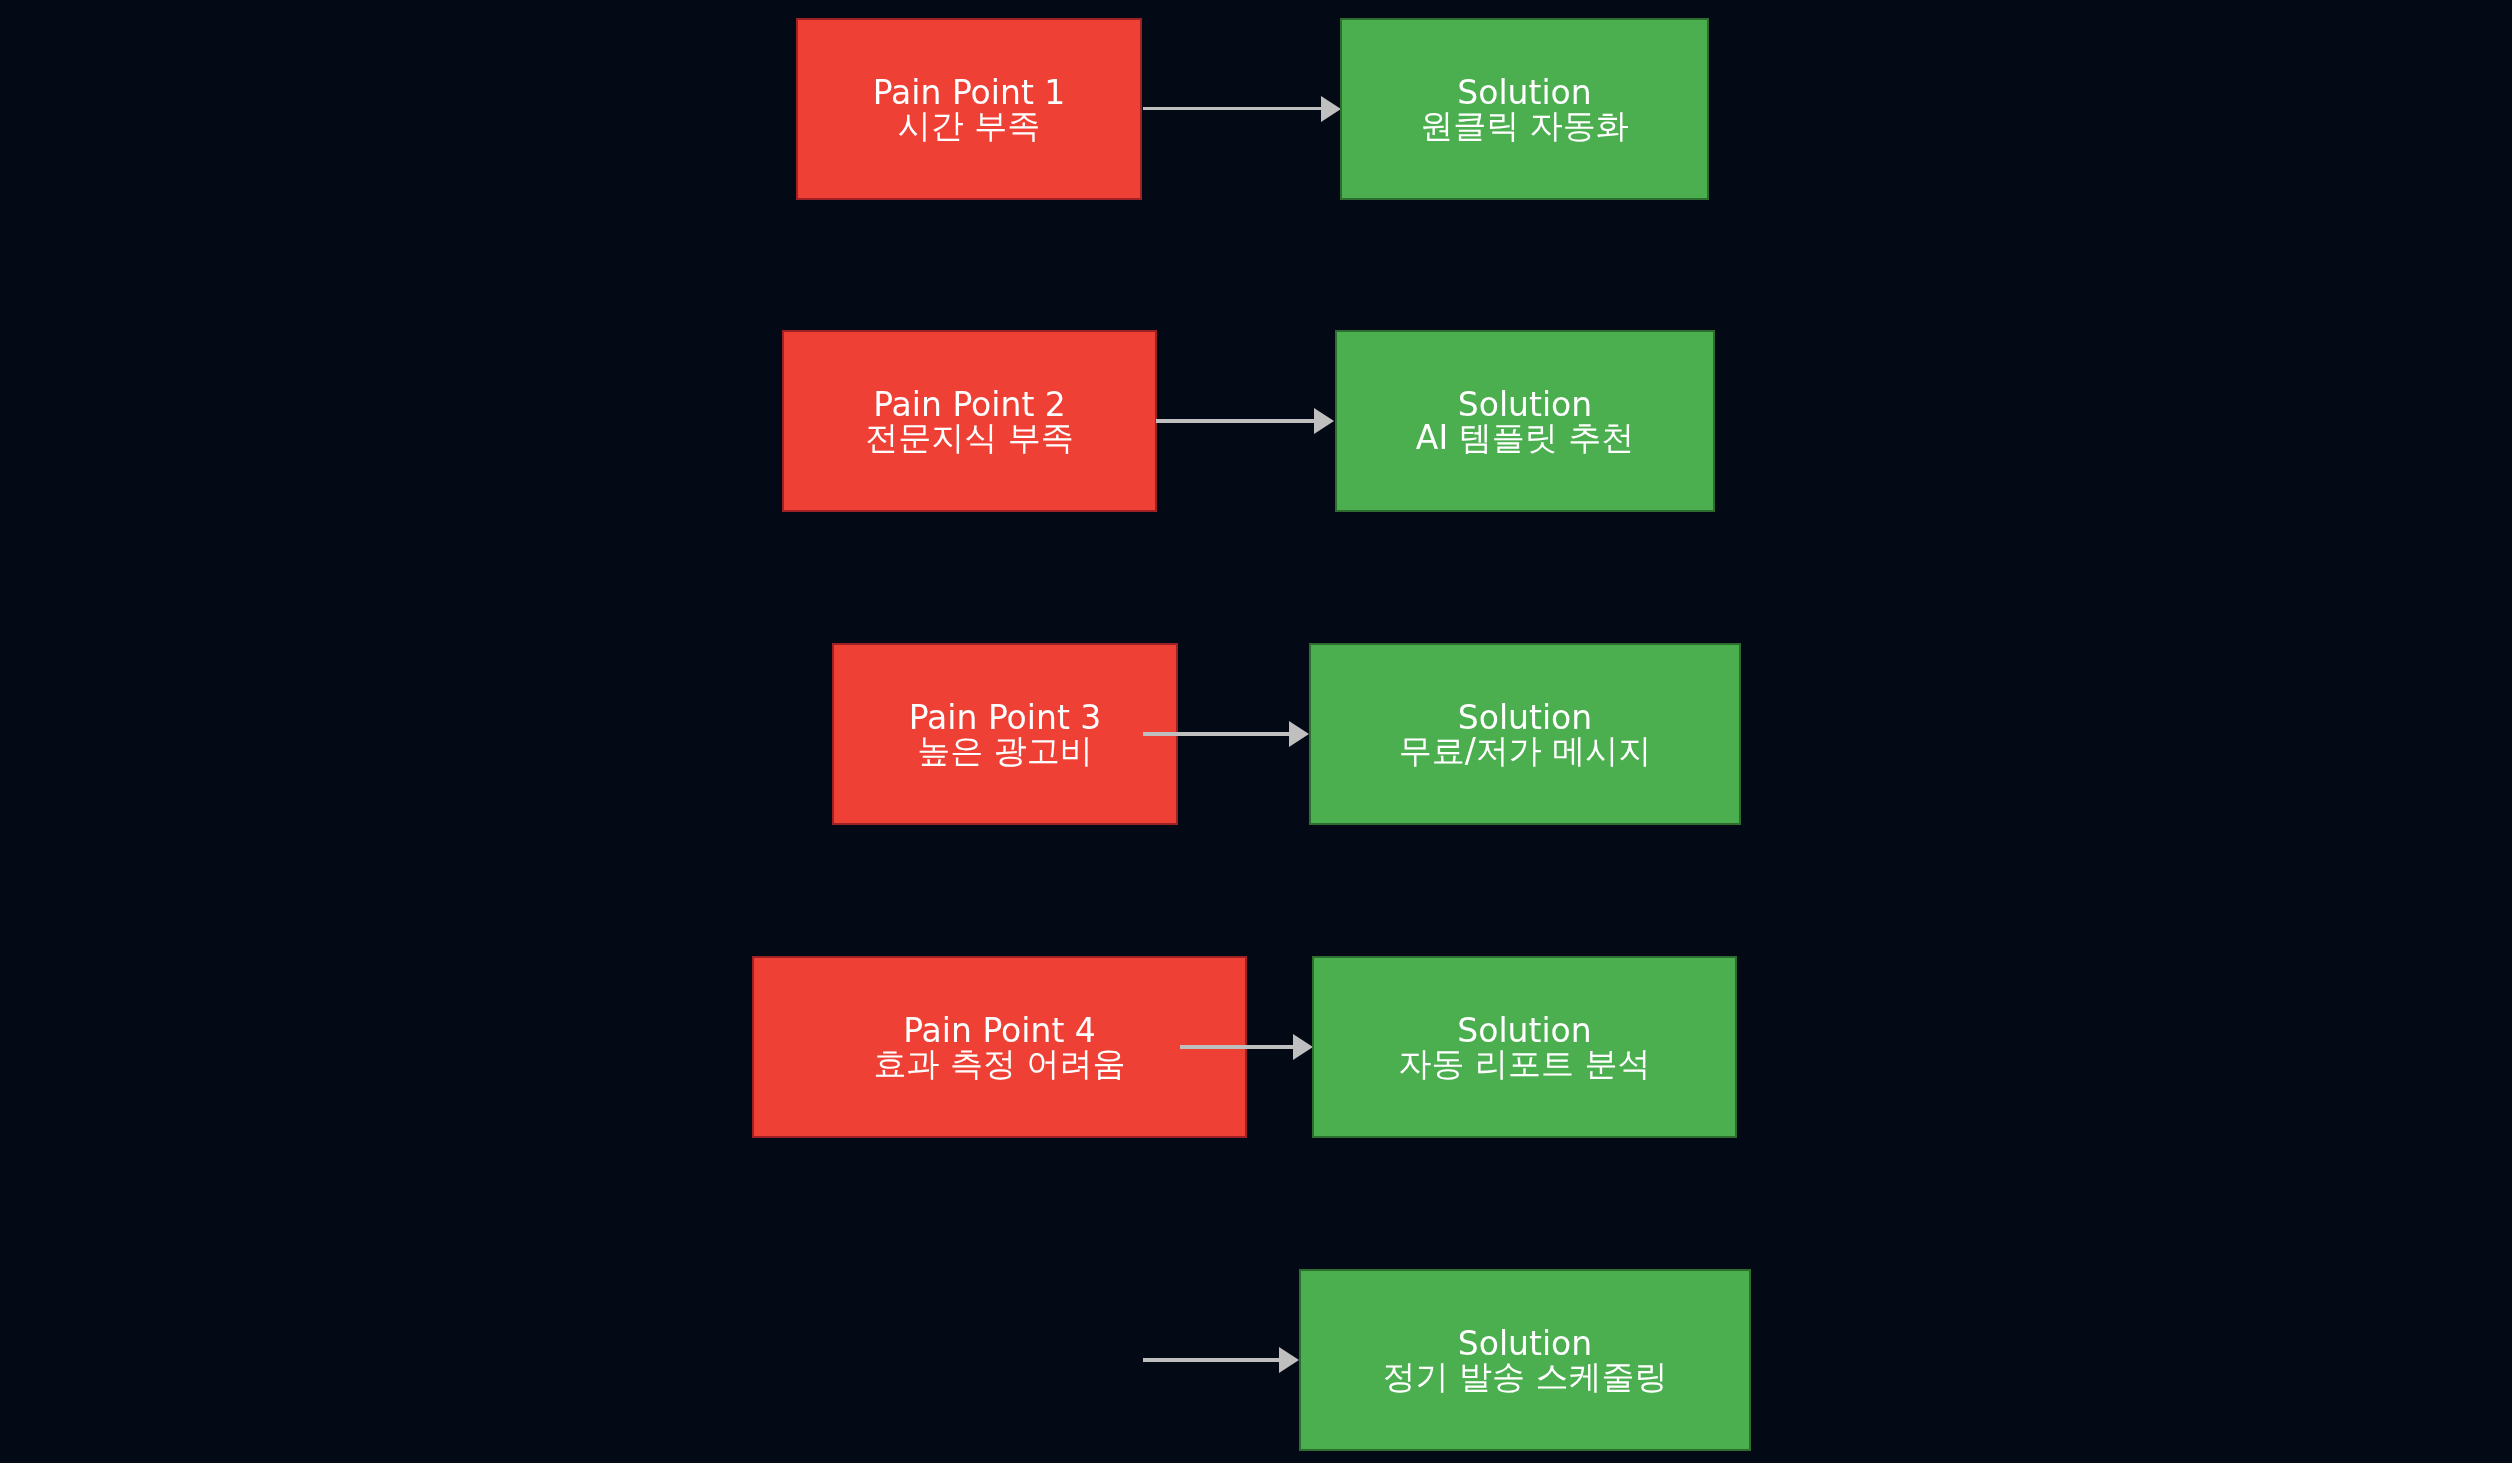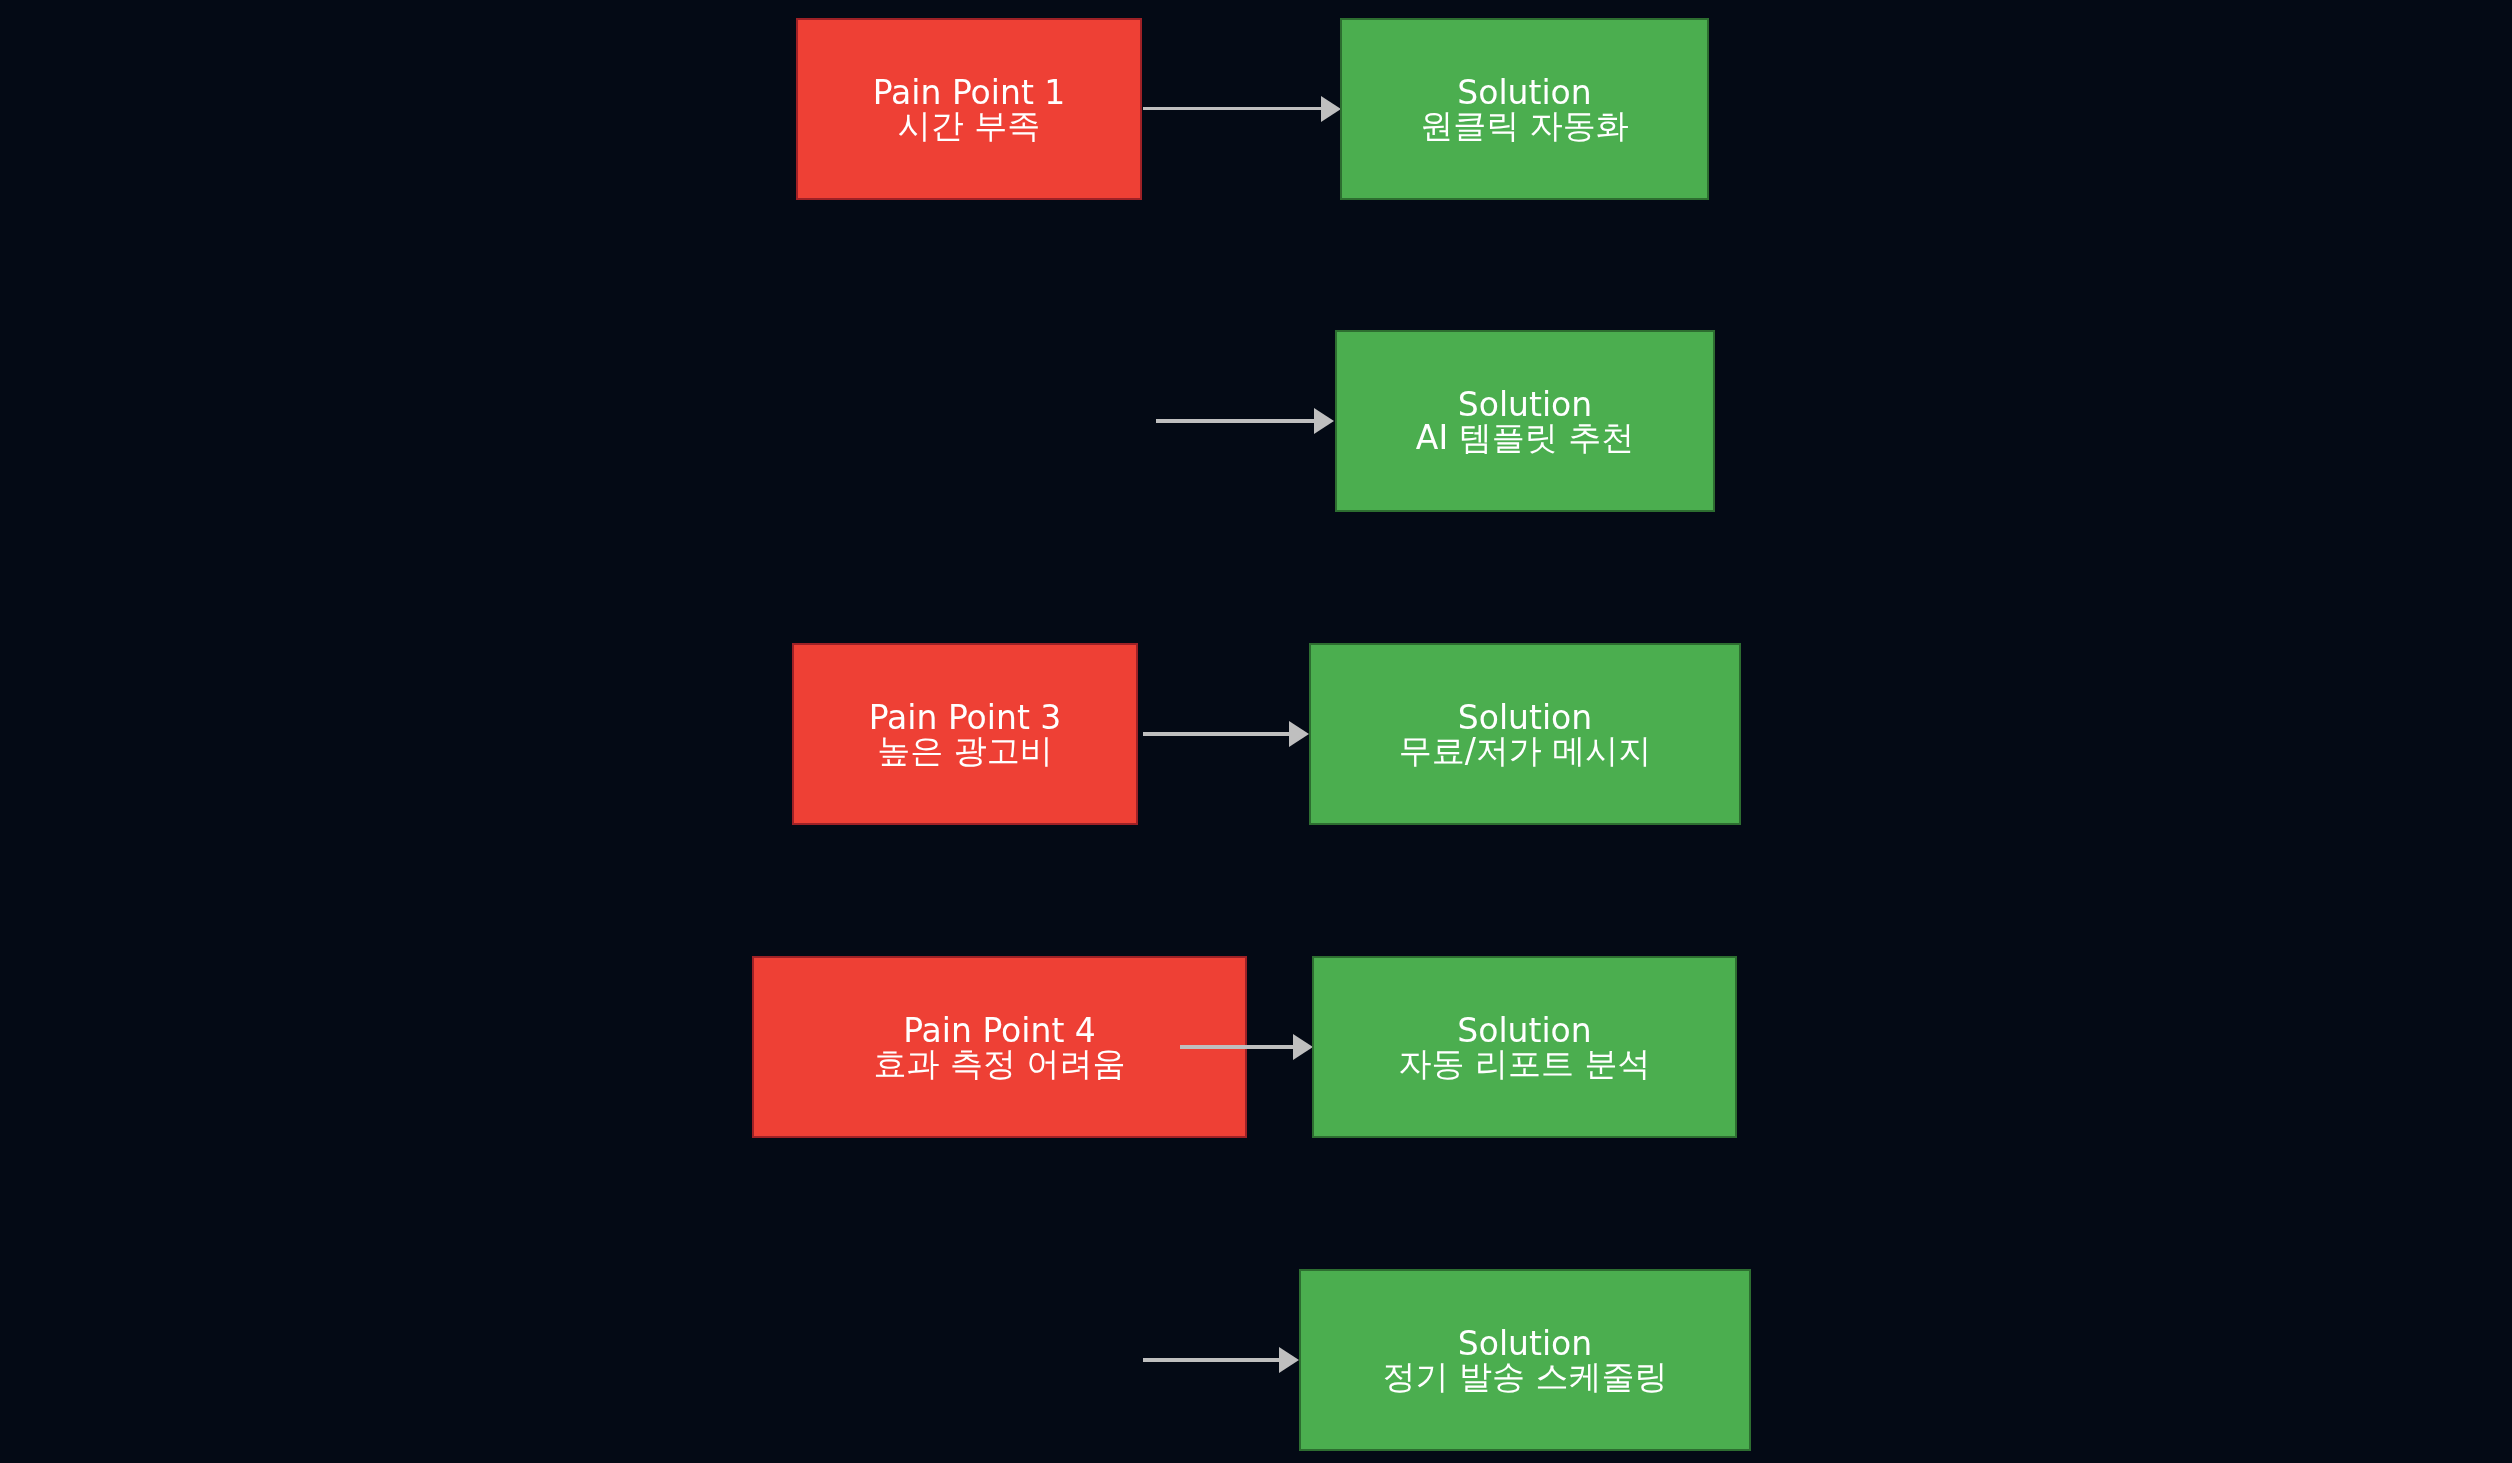--- a/index.html
+++ b/index.html
@@ -49,32 +49,36 @@
       <div class="shaft"></div>
       <div class="head"></div>
     </div>
     <div class="box sol" style="left:1340px;width:369px">
       <div>Solution</div>
       <div>원클릭 자동화</div>
     </div>
   </div>
 
   <div class="row" style="top:330px">
+    <div class="box pain" style="left:782px;width:375px">
+      <div>Pain Point 2</div>
+      <div>전문지식 부족</div>
+    </div>
     <div class="arrow" style="left:1156px;width:178px">
       <div class="shaft"></div>
       <div class="head"></div>
     </div>
     <div class="box sol" style="left:1335px;width:380px">
       <div>Solution</div>
       <div>AI 템플릿 추천</div>
     </div>
   </div>
 
   <div class="row" style="top:643px">
-    <div class="box pain" style="left:792px;width:346px">
+    <div class="box pain" style="left:832px;width:346px">
       <div>Pain Point 3</div>
       <div>높은 광고비</div>
     </div>
     <div class="arrow" style="left:1143px;width:166px">
       <div class="shaft"></div>
       <div class="head"></div>
     </div>
     <div class="box sol" style="left:1309px;width:432px">
       <div>Solution</div>
       <div>무료/저가 메시지</div>

